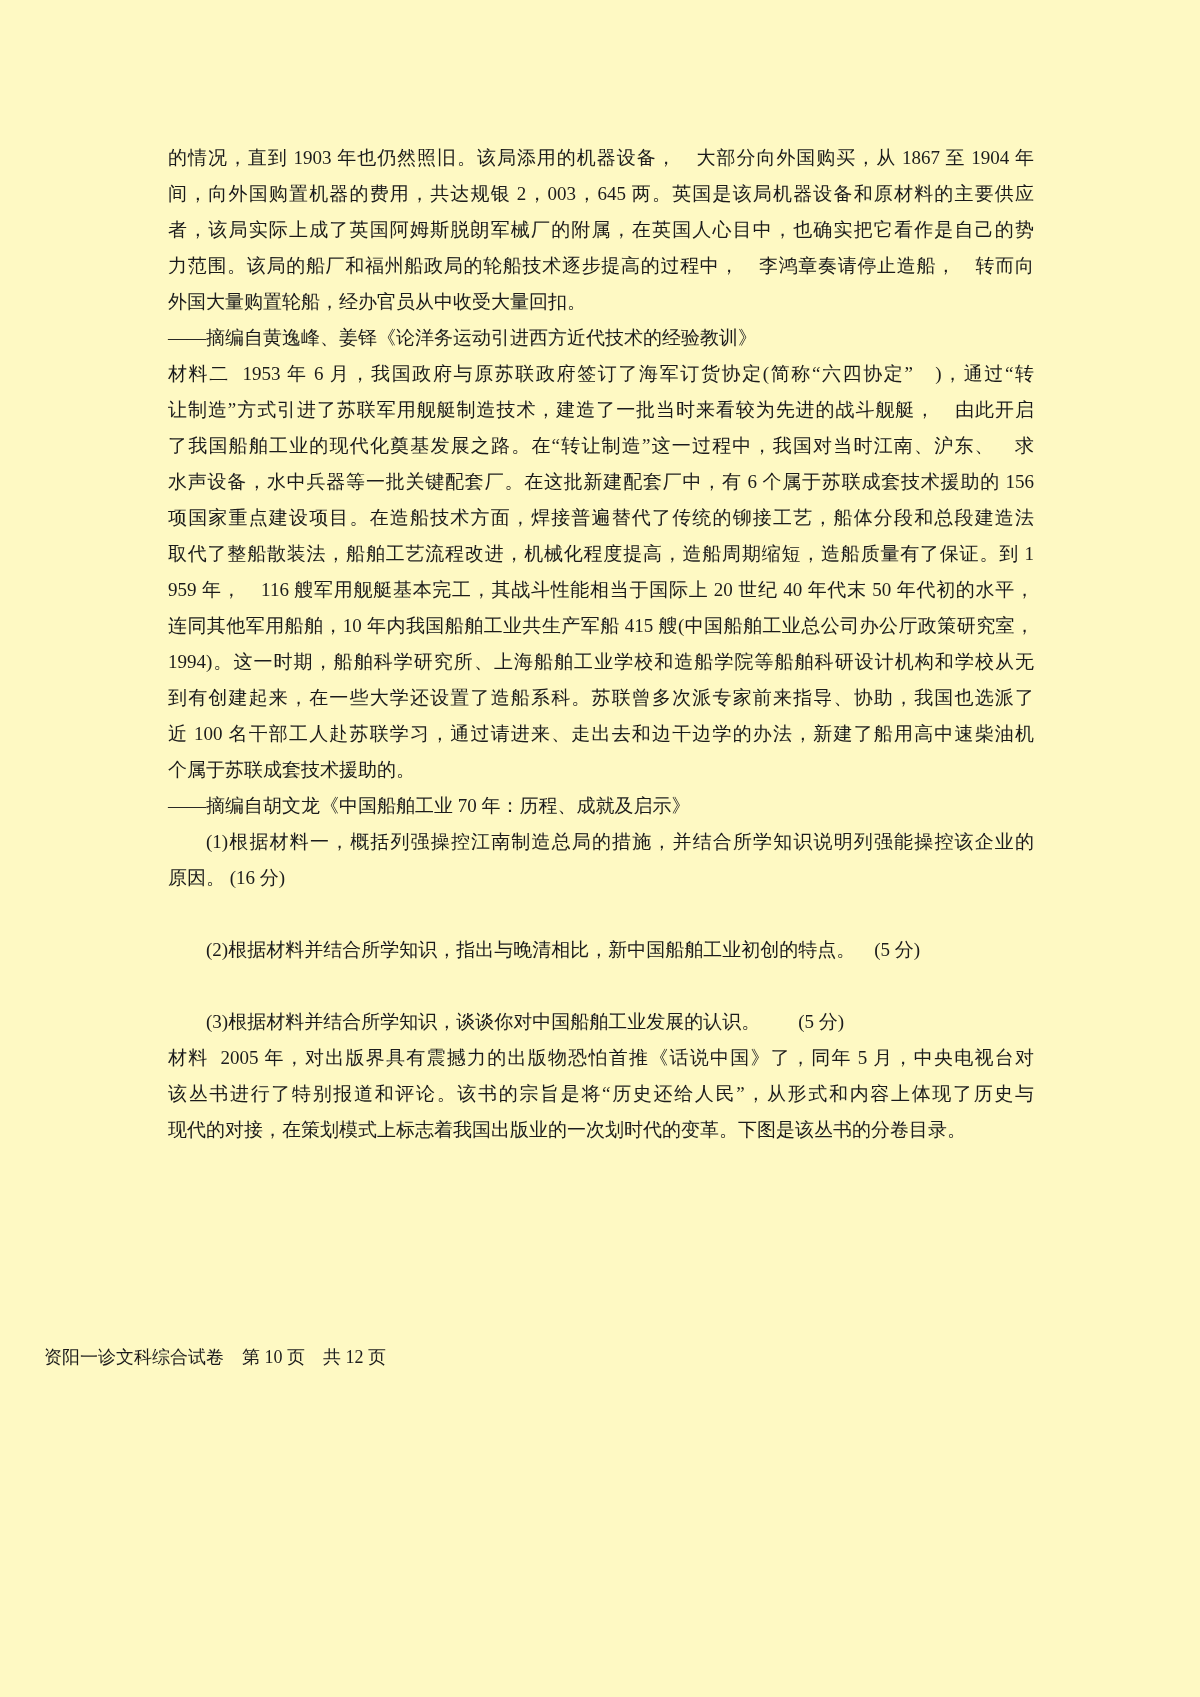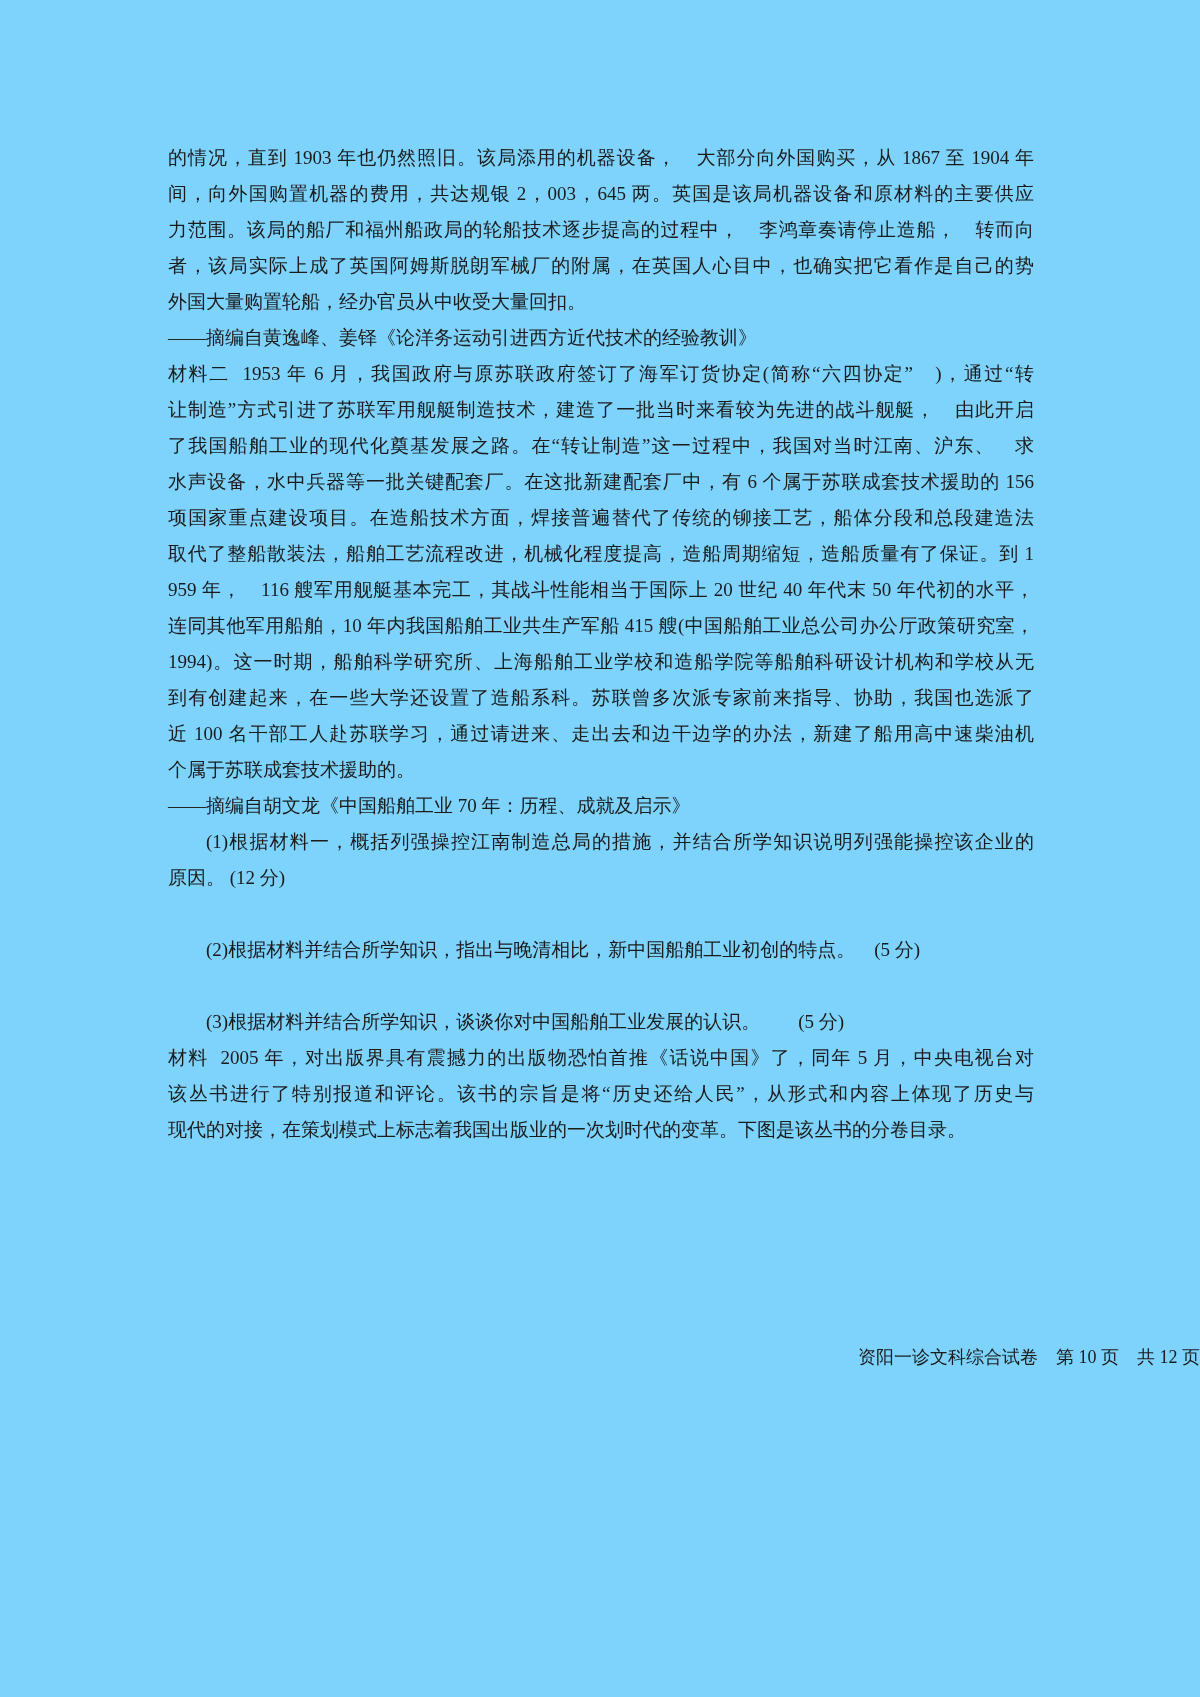--- a/index.html
+++ b/index.html
@@ -1,21 +1,21 @@
 <!DOCTYPE html>
 <html><head>
 <meta charset="utf-8">
 <style>
   * { margin: 0; padding: 0; box-sizing: border-box; }
   html, body { background: #ffffff; }
   .page {
     position: relative;
     width: 1200px;
     height: 1697px;
-    background: #7dd3fc;
+    background: #fef9c3;
     font-family: "Liberation Serif", "DejaVu Serif", serif;
     color: #1b1b1b;
     overflow: hidden;
     margin: 0 auto;
   }
   .content {
     position: absolute;
     left: 168px;
     top: 140px;
     width: 866px;
@@ -42,36 +42,37 @@
     text-indent: 2em;
   }
   .gap-before {
     margin-top: 36px;
   }
   .footer {
     position: absolute;
     left: 0;
     top: 1345px;
     width: 100%;
-    text-align: right;
+    text-align: left;
     font-size: 18px;
     color: #1b1b1b;
+    padding-left: 44px;
   }
 </style>
 </head>
 <body>
 
 <div class="page">
   <div class="content">
 
     <div class="para-block">
         <div class="text-line">的情况，直到 1903 年也仍然照旧。该局添用的机器设备，　大部分向外国购买，从 1867 至 1904 年</div>
         <div class="text-line">间，向外国购置机器的费用，共达规银 2，003，645 两。英国是该局机器设备和原材料的主要供应</div>
+        <div class="text-line">者，该局实际上成了英国阿姆斯脱朗军械厂的附属，在英国人心目中，也确实把它看作是自己的势</div>
         <div class="text-line">力范围。该局的船厂和福州船政局的轮船技术逐步提高的过程中，　李鸿章奏请停止造船，　转而向</div>
-        <div class="text-line">者，该局实际上成了英国阿姆斯脱朗军械厂的附属，在英国人心目中，也确实把它看作是自己的势</div>
         <div class="text-line">外国大量购置轮船，经办官员从中收受大量回扣。</div>
       </div>
 
     <div class="attribution">——摘编自黄逸峰、姜铎《论洋务运动引进西方近代技术的经验教训》</div>
 
     <div class="para-block">
         <div class="text-line">材料二  1953 年 6 月，我国政府与原苏联政府签订了海军订货协定(简称“六四协定”　)，通过“转</div>
         <div class="text-line">让制造”方式引进了苏联军用舰艇制造技术，建造了一批当时来看较为先进的战斗舰艇，　由此开启</div>
         <div class="text-line">了我国船舶工业的现代化奠基发展之路。在“转让制造”这一过程中，我国对当时江南、沪东、　求</div>
         <div class="text-line">水声设备，水中兵器等一批关键配套厂。在这批新建配套厂中，有 6 个属于苏联成套技术援助的 156</div>
@@ -82,21 +83,21 @@
         <div class="text-line">1994)。这一时期，船舶科学研究所、上海船舶工业学校和造船学院等船舶科研设计机构和学校从无</div>
         <div class="text-line">到有创建起来，在一些大学还设置了造船系科。苏联曾多次派专家前来指导、协助，我国也选派了</div>
         <div class="text-line">近 100 名干部工人赴苏联学习，通过请进来、走出去和边干边学的办法，新建了船用高中速柴油机</div>
         <div class="text-line">个属于苏联成套技术援助的。</div>
       </div>
 
     <div class="attribution">——摘编自胡文龙《中国船舶工业 70 年：历程、成就及启示》</div>
 
     <div class="para-block indent-first">
         <div class="text-line">(1)根据材料一，概括列强操控江南制造总局的措施，并结合所学知识说明列强能操控该企业的</div>
-        <div class="text-line">原因。 (12 分)</div>
+        <div class="text-line">原因。 (16 分)</div>
       </div>
 
     <div class="q-line gap-before">(2)根据材料并结合所学知识，指出与晚清相比，新中国船舶工业初创的特点。　(5 分)</div>
 
     <div class="q-line gap-before">(3)根据材料并结合所学知识，谈谈你对中国船舶工业发展的认识。　　(5 分)</div>
 
 
     <div class="para-block">
         <div class="text-line">材料  2005 年，对出版界具有震撼力的出版物恐怕首推《话说中国》了，同年 5 月，中央电视台对</div>
         <div class="text-line">该丛书进行了特别报道和评论。该书的宗旨是将“历史还给人民”，从形式和内容上体现了历史与</div>

